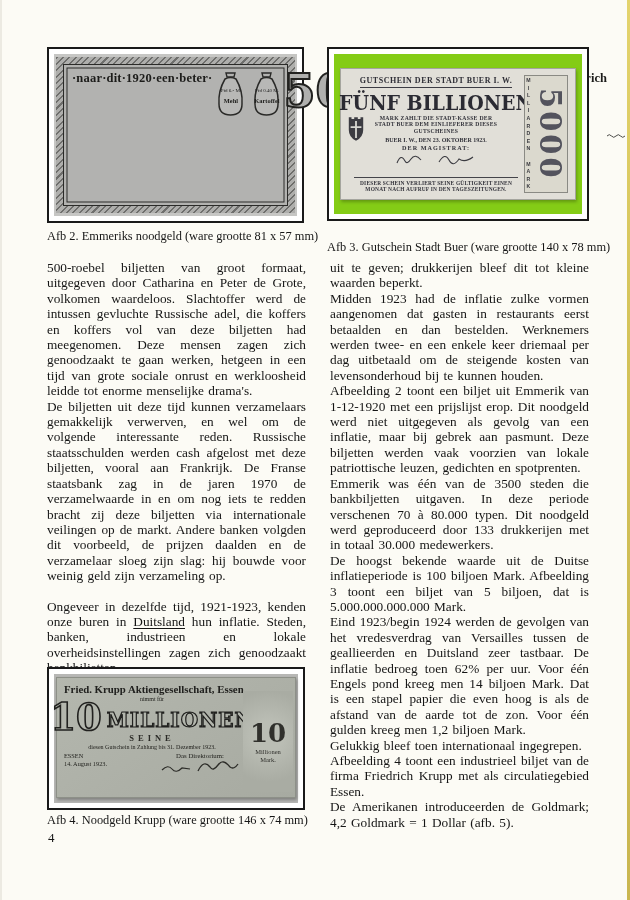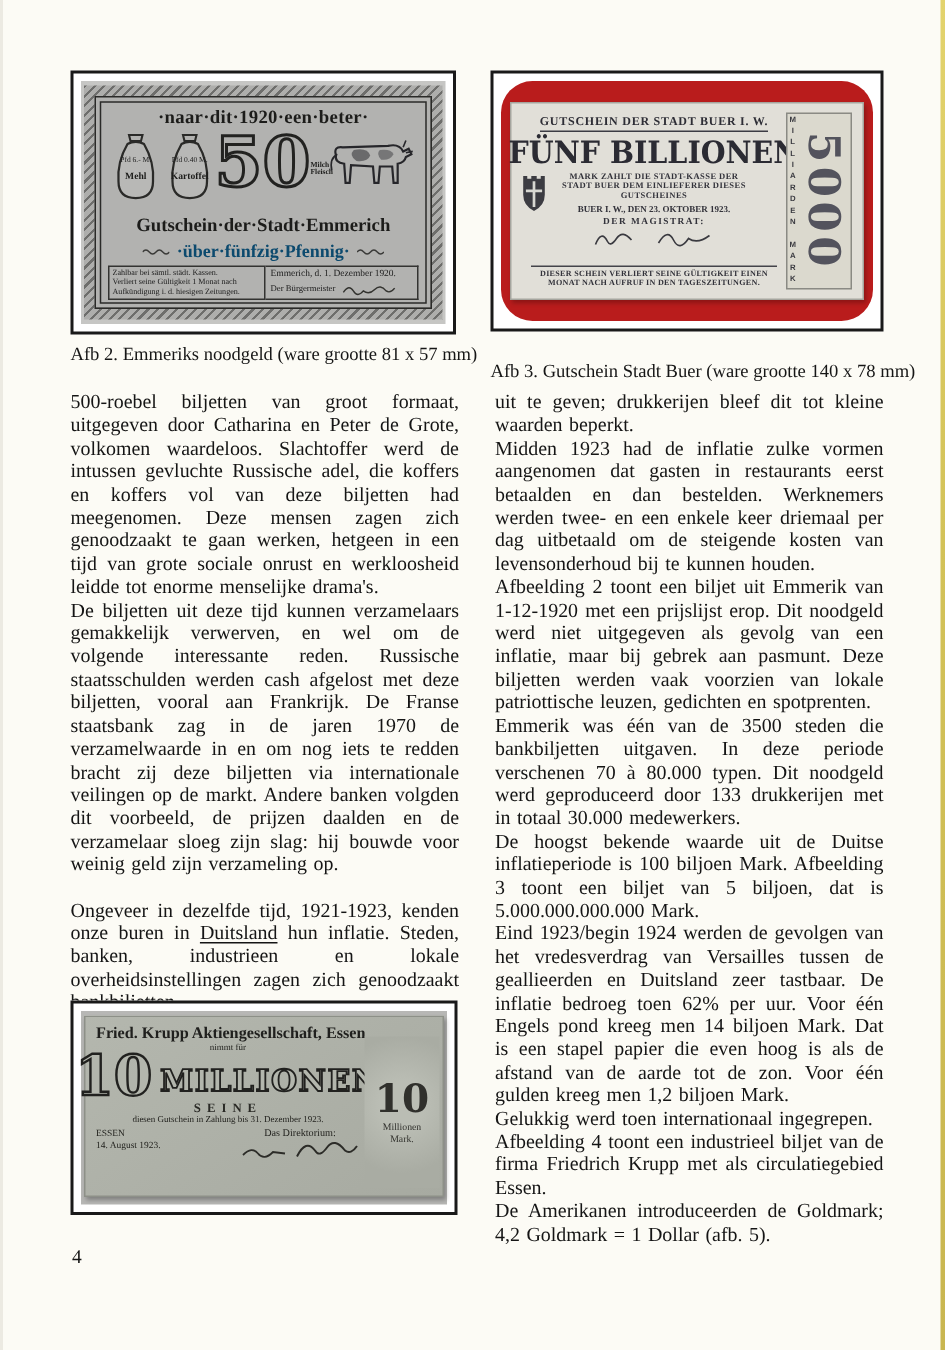--- a/index.html
+++ b/index.html
@@ -13,21 +13,21 @@
   
   .fig { position:absolute; background:#fff; border:2px solid #191919; padding:5px; }
   .photo { width:100%; height:100%; display:flex; align-items:center; justify-content:center; }
 
   
   #fig2 { left:47px; top:47px; width:257px; height:176px; }
   #fig2 .photo { background:#c6c6c4; }
   .note2 { width:239px; height:156px; background:repeating-linear-gradient(135deg,#6e6e6c 0 1.5px,#aeaeac 1.5px 4.5px); padding:7px; }
   .note2-in { width:100%; height:100%; background:#b2b2b0; border:1.5px solid #2a2a28;
      box-shadow:inset 0 0 0 2.5px #b2b2b0, inset 0 0 0 3.5px #2a2a28;
-     display:flex; flex-direction:column; justify-content:space-between; padding:6px 8px 5px; }
+     display:flex; flex-direction:row; justify-content:space-between; padding:6px 8px 5px; }
   .n2-header { text-align:center; font-weight:bold; font-size:12.5px; letter-spacing:0.2px; color:#1c1c1a; white-space:nowrap; }
   .n2-mid { display:flex; justify-content:space-between; padding:0 2px; height:54px; }
   .sacks { display:flex; gap:3px; }
   .sack { position:relative; width:33px; height:48px; }
   .sack svg { position:absolute; inset:0; }
   .sack .price { position:absolute; top:17px; left:0; right:0; text-align:center; font-size:5px; color:#222; }
   .sack .label { position:absolute; top:26px; left:0; right:0; text-align:center; font-size:6.4px; font-weight:bold; color:#1d1d1b; }
   .n2-denom { font-family:"DejaVu Serif",serif; font-size:46px; line-height:0.9; font-weight:bold;
      color:#b0b0ae; -webkit-text-stroke:2px #222220; }
   .cowwrap { position:relative; width:88px; height:52px; }
@@ -36,21 +36,21 @@
   .n2-title { text-align:center; font-weight:bold; font-size:12.5px; color:#1c1c1a; white-space:nowrap; }
   .n2-sub { display:flex; align-items:center; justify-content:center; gap:5px; font-weight:bold; font-size:12px; color:#0c4a6e; }
   .n2-bottom { display:flex; }
   .n2-legal { flex:1.05; border:1px solid #333331; padding:1px 2px; font-size:5.4px; line-height:6.4px; color:#202020; }
   .n2-right { flex:1; border:1px solid #333331; border-left:none; padding:1px 3px; color:#202020; }
   .n2-pd { font-size:6.3px; }
   .n2-signrow { display:flex; align-items:center; gap:3px; margin-top:2px; font-size:5.8px; }
 
   
   #fig3 { left:327px; top:47px; width:262px; height:174px; }
-  #fig3 .photo { background:#b91c1c;border-radius:21px; }
+  #fig3 .photo { background:#84cc16; }
   .note3 { position:relative; width:236px; height:132px; background:#e1dfd8; box-shadow:inset 0 0 0 1px #a5a59e, 1px 2px 3px rgba(0,0,0,0.25); }
   .n3-main { position:absolute; left:14px; top:8px; width:164px; bottom:8px; display:flex; flex-direction:column; align-items:center; }
   .n3-header { font-size:8px; font-weight:bold; letter-spacing:0.5px; color:#2e2e36; border-bottom:1px solid #3c3c44; padding-bottom:1.5px; margin-bottom:3px; white-space:nowrap; }
   .n3-denom { font-family:"DejaVu Serif",serif; font-size:19px; font-weight:bold; color:#2b2b33; white-space:nowrap; transform:scaleY(1.08); }
   .n3-body { margin-top:2px; font-size:5.7px; font-weight:bold; line-height:6.8px; letter-spacing:0.3px; color:#33333b; text-align:center; }
   .n3-date { margin-top:2px; font-size:6px; font-weight:bold; color:#33333b; }
   .n3-mag { margin-top:1.5px; font-size:6.2px; font-weight:bold; letter-spacing:1px; color:#33333b; }
   .n3-footer { margin-top:auto; width:100%; border-top:1px solid #44444a; padding-top:1.5px; font-size:5.4px; font-weight:bold; line-height:6.2px; letter-spacing:0.2px; text-align:center; color:#33333b; }
   .n3-shield { position:absolute; left:7px; top:48px; }
   .n3-band { position:absolute; right:8px; top:7px; bottom:7px; width:44px; background:#dbd9ce; border:1px solid #8a8a84;
@@ -213,21 +213,21 @@
       <p class="para"><span>De biljetten uit deze tijd kunnen verzamelaars gemakkelijk verwerven, en wel om de volgende interessante reden. Russische staatsschulden werden cash afgelost met deze biljetten, vooral aan Frankrijk. De Franse staatsbank zag in de jaren 1970 de verzamelwaarde in en om nog iets te redden bracht zij deze biljetten via internationale veilingen op de markt. Andere banken volgden dit voorbeeld, de prijzen daalden en de verzamelaar sloeg zijn slag: hij bouwde voor weinig geld zijn verzameling op.</span></p>
       <p class="para gap"><span>Ongeveer in dezelfde tijd, 1921-1923, kenden onze buren in </span><span class="u">Duitsland</span><span> hun inflatie. Steden, banken, industrieen en lokale overheidsinstellingen zagen zich genoodzaakt bankbiljetten</span></p>
     </div>
   <div class="col" id="col-right">
       <p class="para"><span>uit te geven; drukkerijen bleef dit tot kleine waarden beperkt.</span></p>
       <p class="para"><span>Midden 1923 had de inflatie zulke vormen aangenomen dat gasten in restaurants eerst betaalden en dan bestelden. Werknemers werden twee- en een enkele keer driemaal per dag uitbetaald om de steigende kosten van levensonderhoud bij te kunnen houden.</span></p>
       <p class="para"><span>Afbeelding 2 toont een biljet uit Emmerik van 1-12-1920 met een prijslijst erop. Dit noodgeld werd niet uitgegeven als gevolg van een inflatie, maar bij gebrek aan pasmunt. Deze biljetten werden vaak voorzien van lokale patriottische leuzen, gedichten en spotprenten.</span></p>
       <p class="para"><span>Emmerik was één van de 3500 steden die bankbiljetten uitgaven. In deze periode verschenen 70 à 80.000 typen. Dit noodgeld werd geproduceerd door 133 drukkerijen met in totaal 30.000 medewerkers.</span></p>
       <p class="para"><span>De hoogst bekende waarde uit de Duitse inflatieperiode is 100 biljoen Mark. Afbeelding 3 toont een biljet van 5 biljoen, dat is 5.000.000.000.000 Mark.</span></p>
       <p class="para"><span>Eind 1923/begin 1924 werden de gevolgen van het vredesverdrag van Versailles tussen de geallieerden en Duitsland zeer tastbaar. De inflatie bedroeg toen 62% per uur. Voor één Engels pond kreeg men 14 biljoen Mark. Dat is een stapel papier die even hoog is als de afstand van de aarde tot de zon. Voor één gulden kreeg men 1,2 biljoen Mark.</span></p>
-      <p class="para"><span>Gelukkig werd toen internationaal ingegrepen.</span></p>
+      <p class="para"><span>Gelukkig bleef toen internationaal ingegrepen.</span></p>
       <p class="para"><span>Afbeelding 4 toont een industrieel biljet van de firma Friedrich Krupp met als circulatiegebied Essen.</span></p>
       <p class="para"><span>De Amerikanen introduceerden de Goldmark; 4,2 Goldmark = 1 Dollar (afb. 5).</span></p>
     </div>
 
   <figure class="fig" id="fig4">
     <div class="photo">
       <div class="note4">
         <div class="n4-serial">№046194</div>
         <div class="n4-main">
           <div class="n4-company">Fried. Krupp Aktiengesellschaft, Essen</div>
@@ -255,16 +255,17 @@
         <div class="n4-stub">
           <div class="n4-stub10">10</div>
           <div class="n4-stublabel">
             <div>Millionen</div>
             <div>Mark.</div>
           </div>
         </div>
       </div>
     </div>
   </figure>
+  <div class="caption" id="cap4">Afb 4. Noodgeld Krupp (ware grootte 146 x 74 mm)</div>
   <div class="pagenum">4</div>
 
   <div class="page-edge-right"></div>
 </div>
 
 </body></html>

